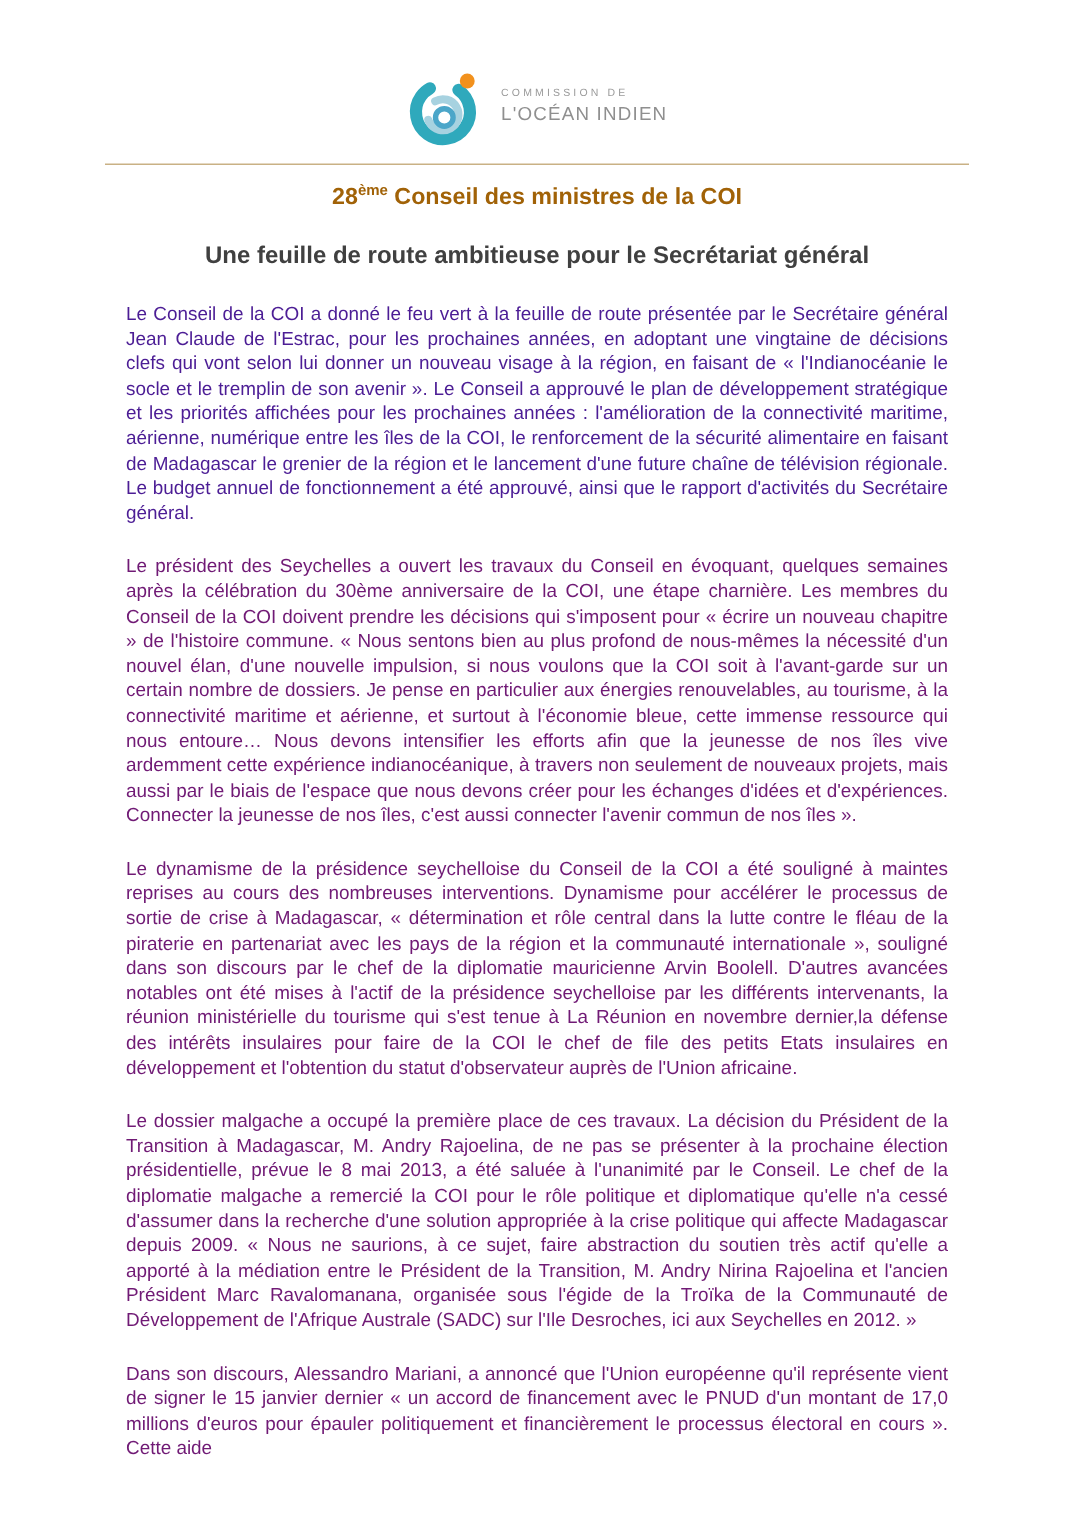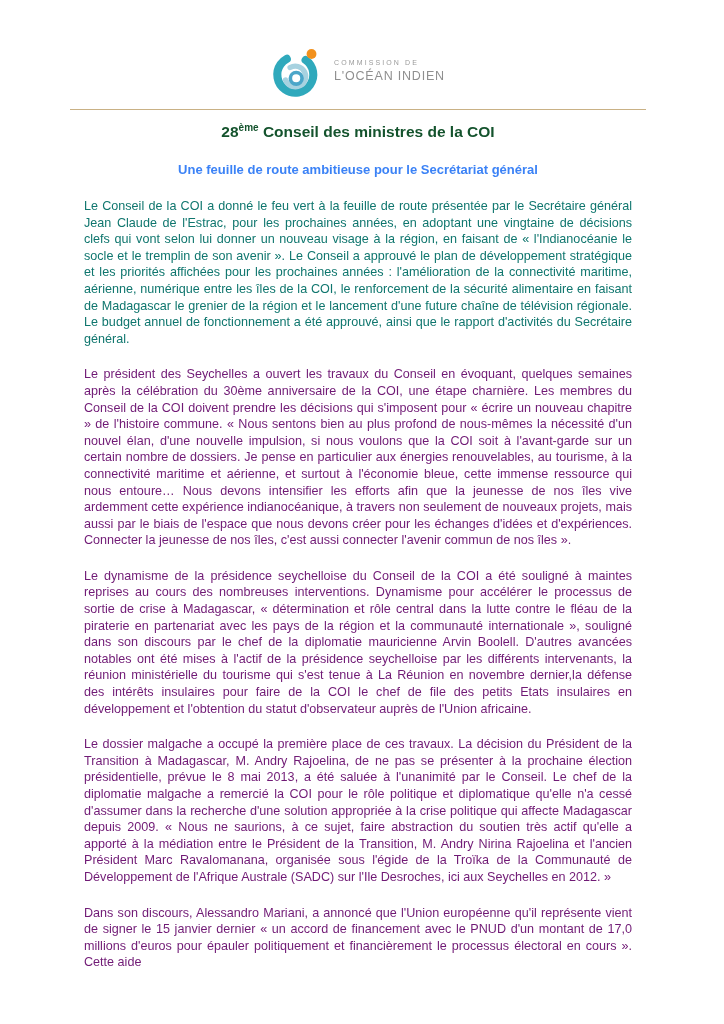--- a/index.html
+++ b/index.html
@@ -59,45 +59,45 @@
     border-top: 1px solid #c9b185;
     margin: 9px -14px 0 -14px;
     height: 0;
   }
   
   .doc-title {
     margin: 13px 0 0 0;
     text-align: center;
     font-size: 15.5px;
     font-weight: 700;
-    color: #14532d;
+    color: #a16207;
   }
   .doc-title sup {
     font-size: 10px;
     line-height: 0;
   }
   .doc-subtitle {
     margin: 21px 0 0 0;
     text-align: center;
-    font-size: 13px;
+    font-size: 16px;
     font-weight: 700;
-    color: #3b82f6;
+    color: #404040;
   }
   
   .article {
     margin-top: 21px;
   }
   .article p {
     margin: 0 0 19px 0;
     font-size: 12.6px;
     line-height: 16.6px;
     text-align: justify;
   }
   .lead {
-    color: #0f766e;
+    color: #4c1d95;
   }
   .body-par {
     color: #701a75;
   }
 </style>
 </head>
 <body>
 
 <div class="page">
 

